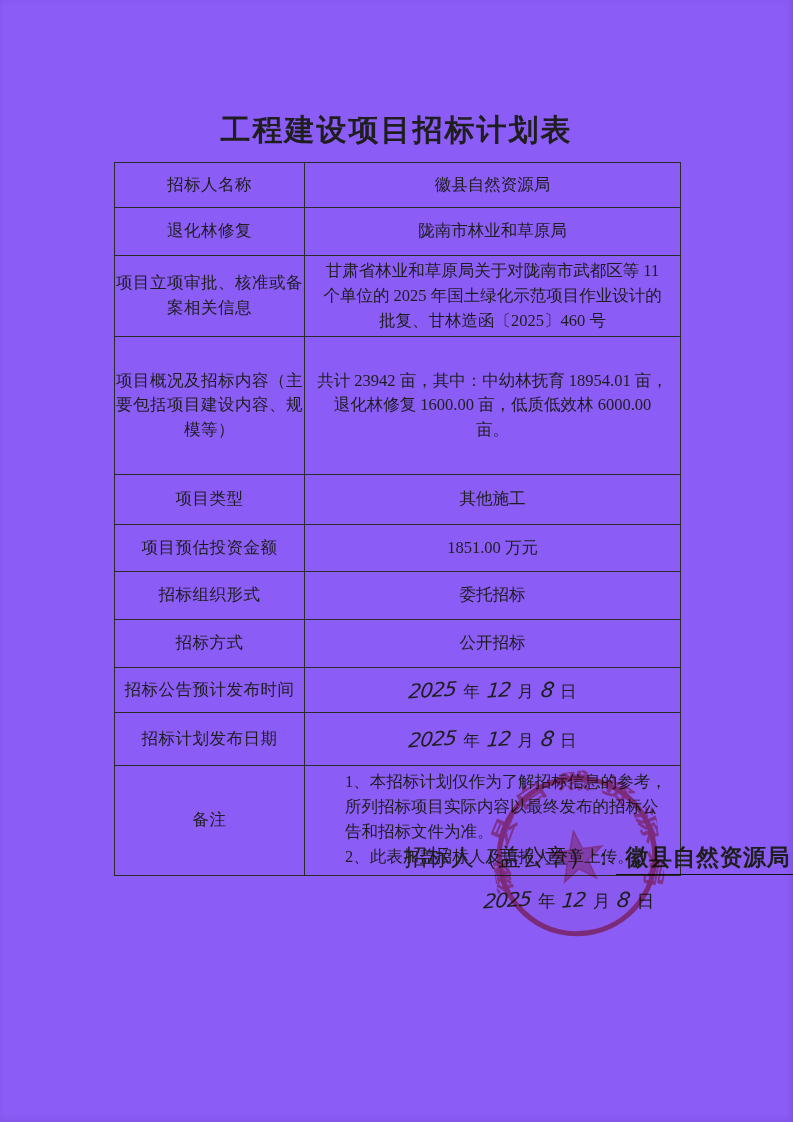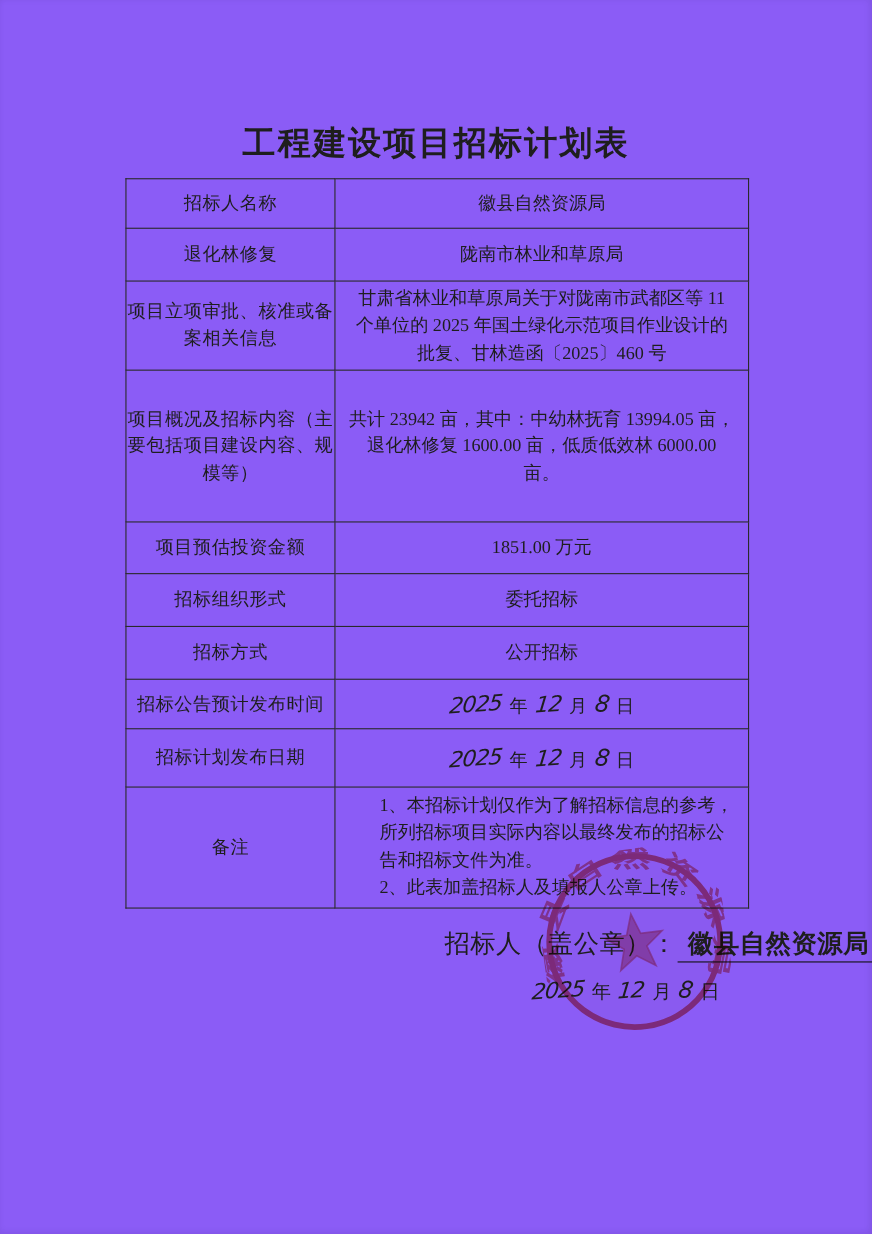--- a/index.html
+++ b/index.html
@@ -137,21 +137,25 @@
       <tr class="r3">
         <td class="lbl">退化林修复</td>
         <td class="val">陇南市林业和草原局</td>
       </tr>
       <tr class="r4">
         <td class="lbl">项目立项审批、核准或备案相关信息</td>
         <td class="val">甘肃省林业和草原局关于对陇南市武都区等 11 个单位的 2025 年国土绿化示范项目作业设计的批复、甘林造函〔2025〕460 号</td>
       </tr>
       <tr class="r5">
         <td class="lbl">项目概况及招标内容（主要包括项目建设内容、规模等）</td>
-        <td class="val">共计 23942 亩，其中：中幼林抚育 13994.05 亩，退化林修复 1600.00 亩，低质低效林 6000.00 亩。</td>
+        <td class="val">共计 23942 亩，其中：中幼林抚育 18954.01 亩，退化林修复 1600.00 亩，低质低效林 6000.00 亩。</td>
+      </tr>
+      <tr class="r6">
+        <td class="lbl">项目类型</td>
+        <td class="val">其他施工</td>
       </tr>
       <tr class="r7">
         <td class="lbl">项目预估投资金额</td>
         <td class="val">1851.00 万元</td>
       </tr>
       <tr class="r8">
         <td class="lbl">招标组织形式</td>
         <td class="val">委托招标</td>
       </tr>
       <tr class="r9">

